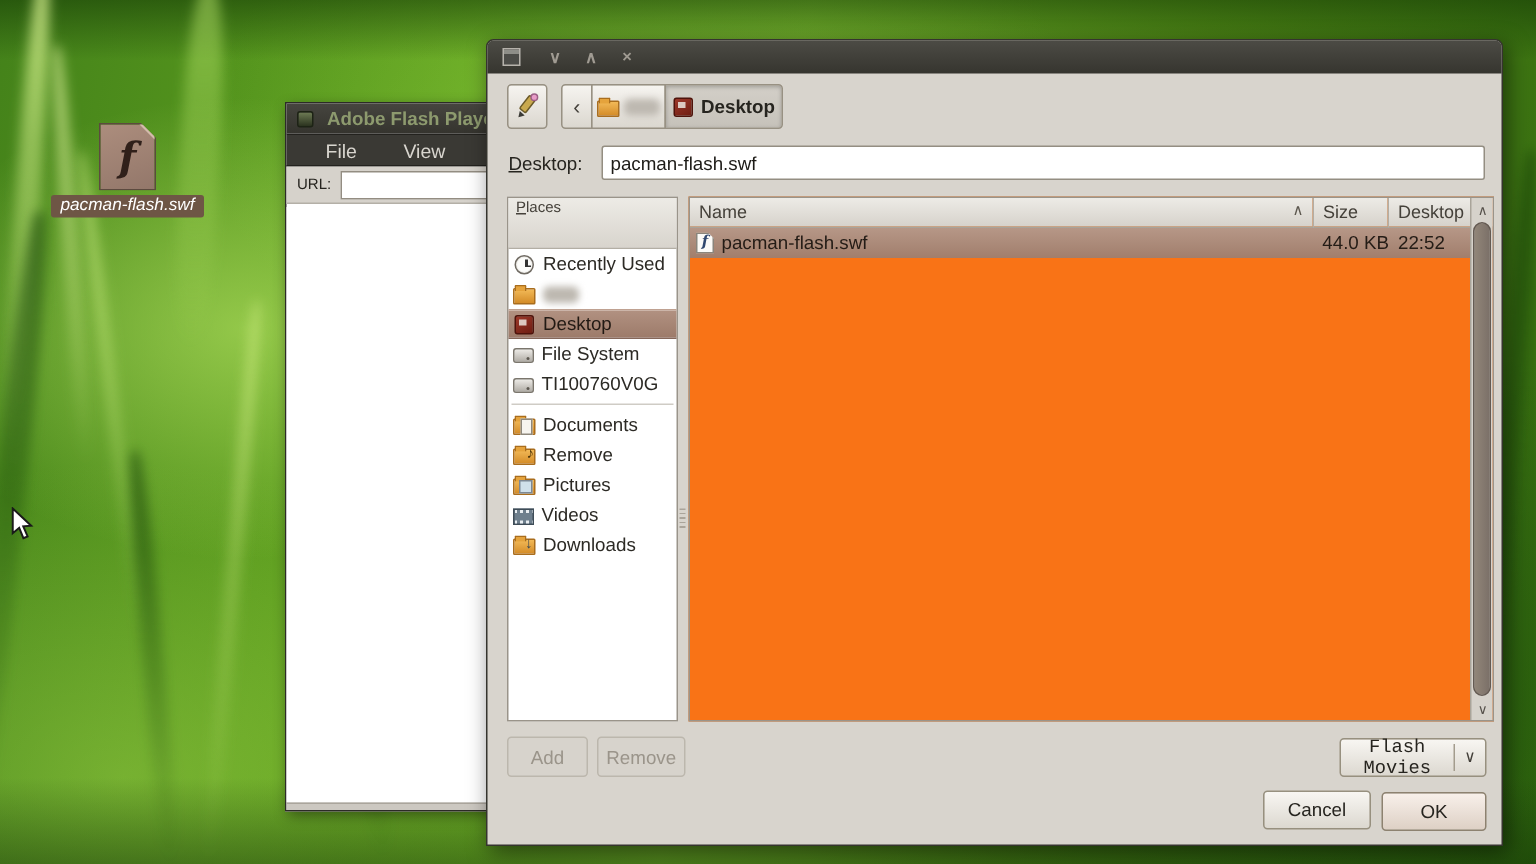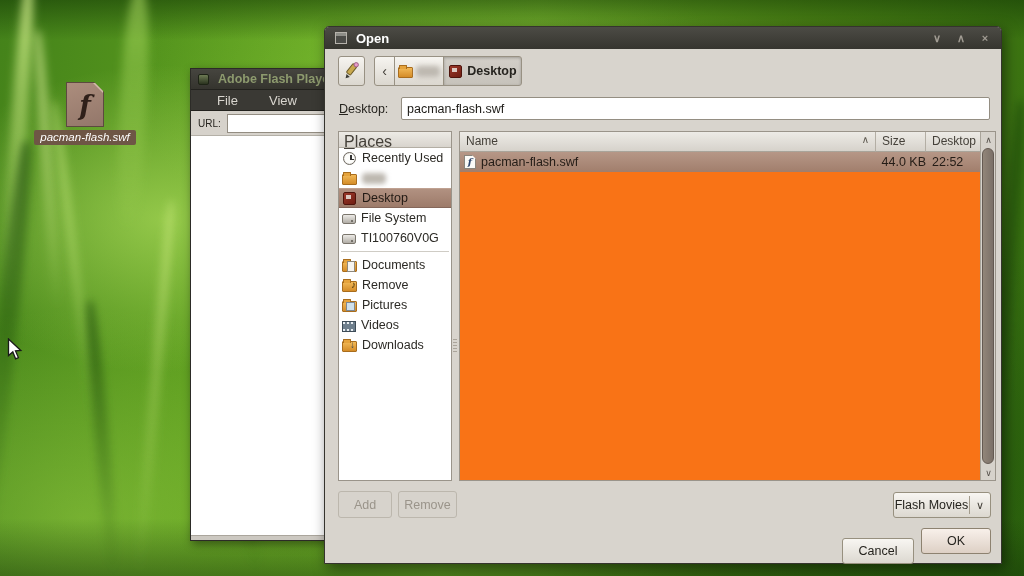--- a/index.html
+++ b/index.html
@@ -75,22 +75,22 @@
   .blurblob { width:24px; height:11px; background:#bdb8b0; border-radius:4px; filter:blur(2.5px); }
 
   .locrow-label { position:absolute; left:14px; top:75px; font-size:12.5px; color:#26241f; }
   .locrow-label::first-letter, .mn::first-letter { text-decoration:underline; }
   .locinput { position:absolute; left:76px; top:70px; width:589px; height:23px; border:1px solid #948e82;
       border-radius:2px; background:#fff; font-size:12.5px; padding:0 5px; color:#1d1b17;
       font-family:"Liberation Sans", sans-serif; }
 
   .places { position:absolute; left:13px; top:104px; width:114px; height:350px; background:#fff;
       border:1px solid #9a948a; }
-  .places-hdr { height:16px; background:linear-gradient(#edebe6,#d8d4cd); border-bottom:1px solid #b3aea4;
-      font-size:16px; color:#45413a; padding:1px 0 0 5px; }
+  .places-hdr { height:34px; background:linear-gradient(#edebe6,#d8d4cd); border-bottom:1px solid #b3aea4;
+      font-size:10px; color:#45413a; padding:1px 0 0 5px; }
   .pitem { height:20px; display:flex; align-items:center; gap:5px; padding-left:3px; font-size:12.5px; color:#2c2a25; }
   .pitem.sel { background:linear-gradient(#b19181,#9d7b6a); border-top:1px solid #bfa191;
       border-bottom:1px solid #85675a; color:#221a14; }
   .psep { height:7px; position:relative; }
   .psep::after { content:""; position:absolute; left:2px; right:2px; top:3px; border-top:1px solid #cfccc5; }
 
   .grip { position:absolute; left:128px; top:312px; width:4px; height:14px;
       background:repeating-linear-gradient(180deg,#aaa49a 0 1px,transparent 1px 3px); }
 
   .flist { position:absolute; left:134px; top:104px; width:537px; height:350px; background:#f97316;
@@ -119,25 +119,25 @@
   .sbtn.up { top:0; } .sbtn.down { bottom:0; }
   .sthumb { position:absolute; left:1px; right:1px; top:16px; bottom:16px;
       background:linear-gradient(90deg,#948necia,#7d726a); background:linear-gradient(90deg,#928679,#7b7068);
       border:1px solid #645a52; border-radius:7px; }
 
   .btn { background:linear-gradient(#f8f6f2,#dcd8d0); border:1px solid #97907f; border-radius:3px;
       font-size:12.5px; color:#26241f; display:flex; align-items:center; justify-content:center; }
   .btn.disabled { background:#d7d3cc; border-color:#bcb7ad; color:#9a948a; }
   .addbtn { position:absolute; left:13px; top:464px; width:54px; height:27px; }
   .rembtn { position:absolute; left:73px; top:464px; width:59px; height:27px; }
-  .combo { position:absolute; left:568px; top:465px; width:98px; height:26px; padding:0; }
+  .combo { position:absolute; left:568px; top:465px; width:98px; height:26px; padding:0;font-family:Liberation Mono, monospace; }
   .combo .cval { flex:1; text-align:center; font-size:12.5px; }
   .combo .cdiv { width:1px; align-self:stretch; background:#a39c8d; margin:3px 0; }
   .combo .cchev { width:20px; text-align:center; font-size:11px; color:#44403a; }
-  .cancelbtn { position:absolute; left:517px; top:511px; width:72px; height:26px; }
+  .cancelbtn { position:absolute; left:517px; top:500px; width:72px; height:26px; }
   .okbtn { position:absolute; left:596px; top:501px; width:70px; height:26px;
       background:linear-gradient(#f8f0ea,#ddd0c5); border-color:#8d8270; }
 
   .cursor { position:absolute; left:7px; top:338px; z-index:50; }
 
   
   .ico { width:15px; height:15px; position:relative; display:inline-block; flex:none; }
   .ico-folder, .ico-docs, .ico-music, .ico-pics, .ico-dl {
       height:11px; margin-top:2px; background:linear-gradient(#f2b957,#d48c28); border:1px solid #a96d1d; border-radius:1px; }
   .ico-folder::before, .ico-docs::before, .ico-music::before, .ico-pics::before, .ico-dl::before {
@@ -200,21 +200,20 @@
       <label>URL:</label>
       <input class="urlinput" value="" style="">
     </div>
     <div class="fw-content"></div>
     <div class="fw-status"></div>
   </div>
 
   <div class="dlg">
     <div class="dlg-title">
       <span class="dlg-ticon"></span>
-      <span class="ttl">Open</span>
       <span class="winbtn">∨</span>
       <span class="winbtn">∧</span>
       <span class="winbtn">×</span>
     </div>
 
     <div class="toolrow">
       <div class="tbtn pencilbtn">
         <svg width="18" height="20" viewBox="0 0 18 20">
           <rect x="6.5" y="3" width="5" height="11" rx="1" transform="rotate(38 9 8)" fill="#c9a94e" stroke="#6b5a28"></rect>
           <circle cx="13.2" cy="3.8" r="2.2" fill="#e89cc8" stroke="#9c5f86"></circle>

